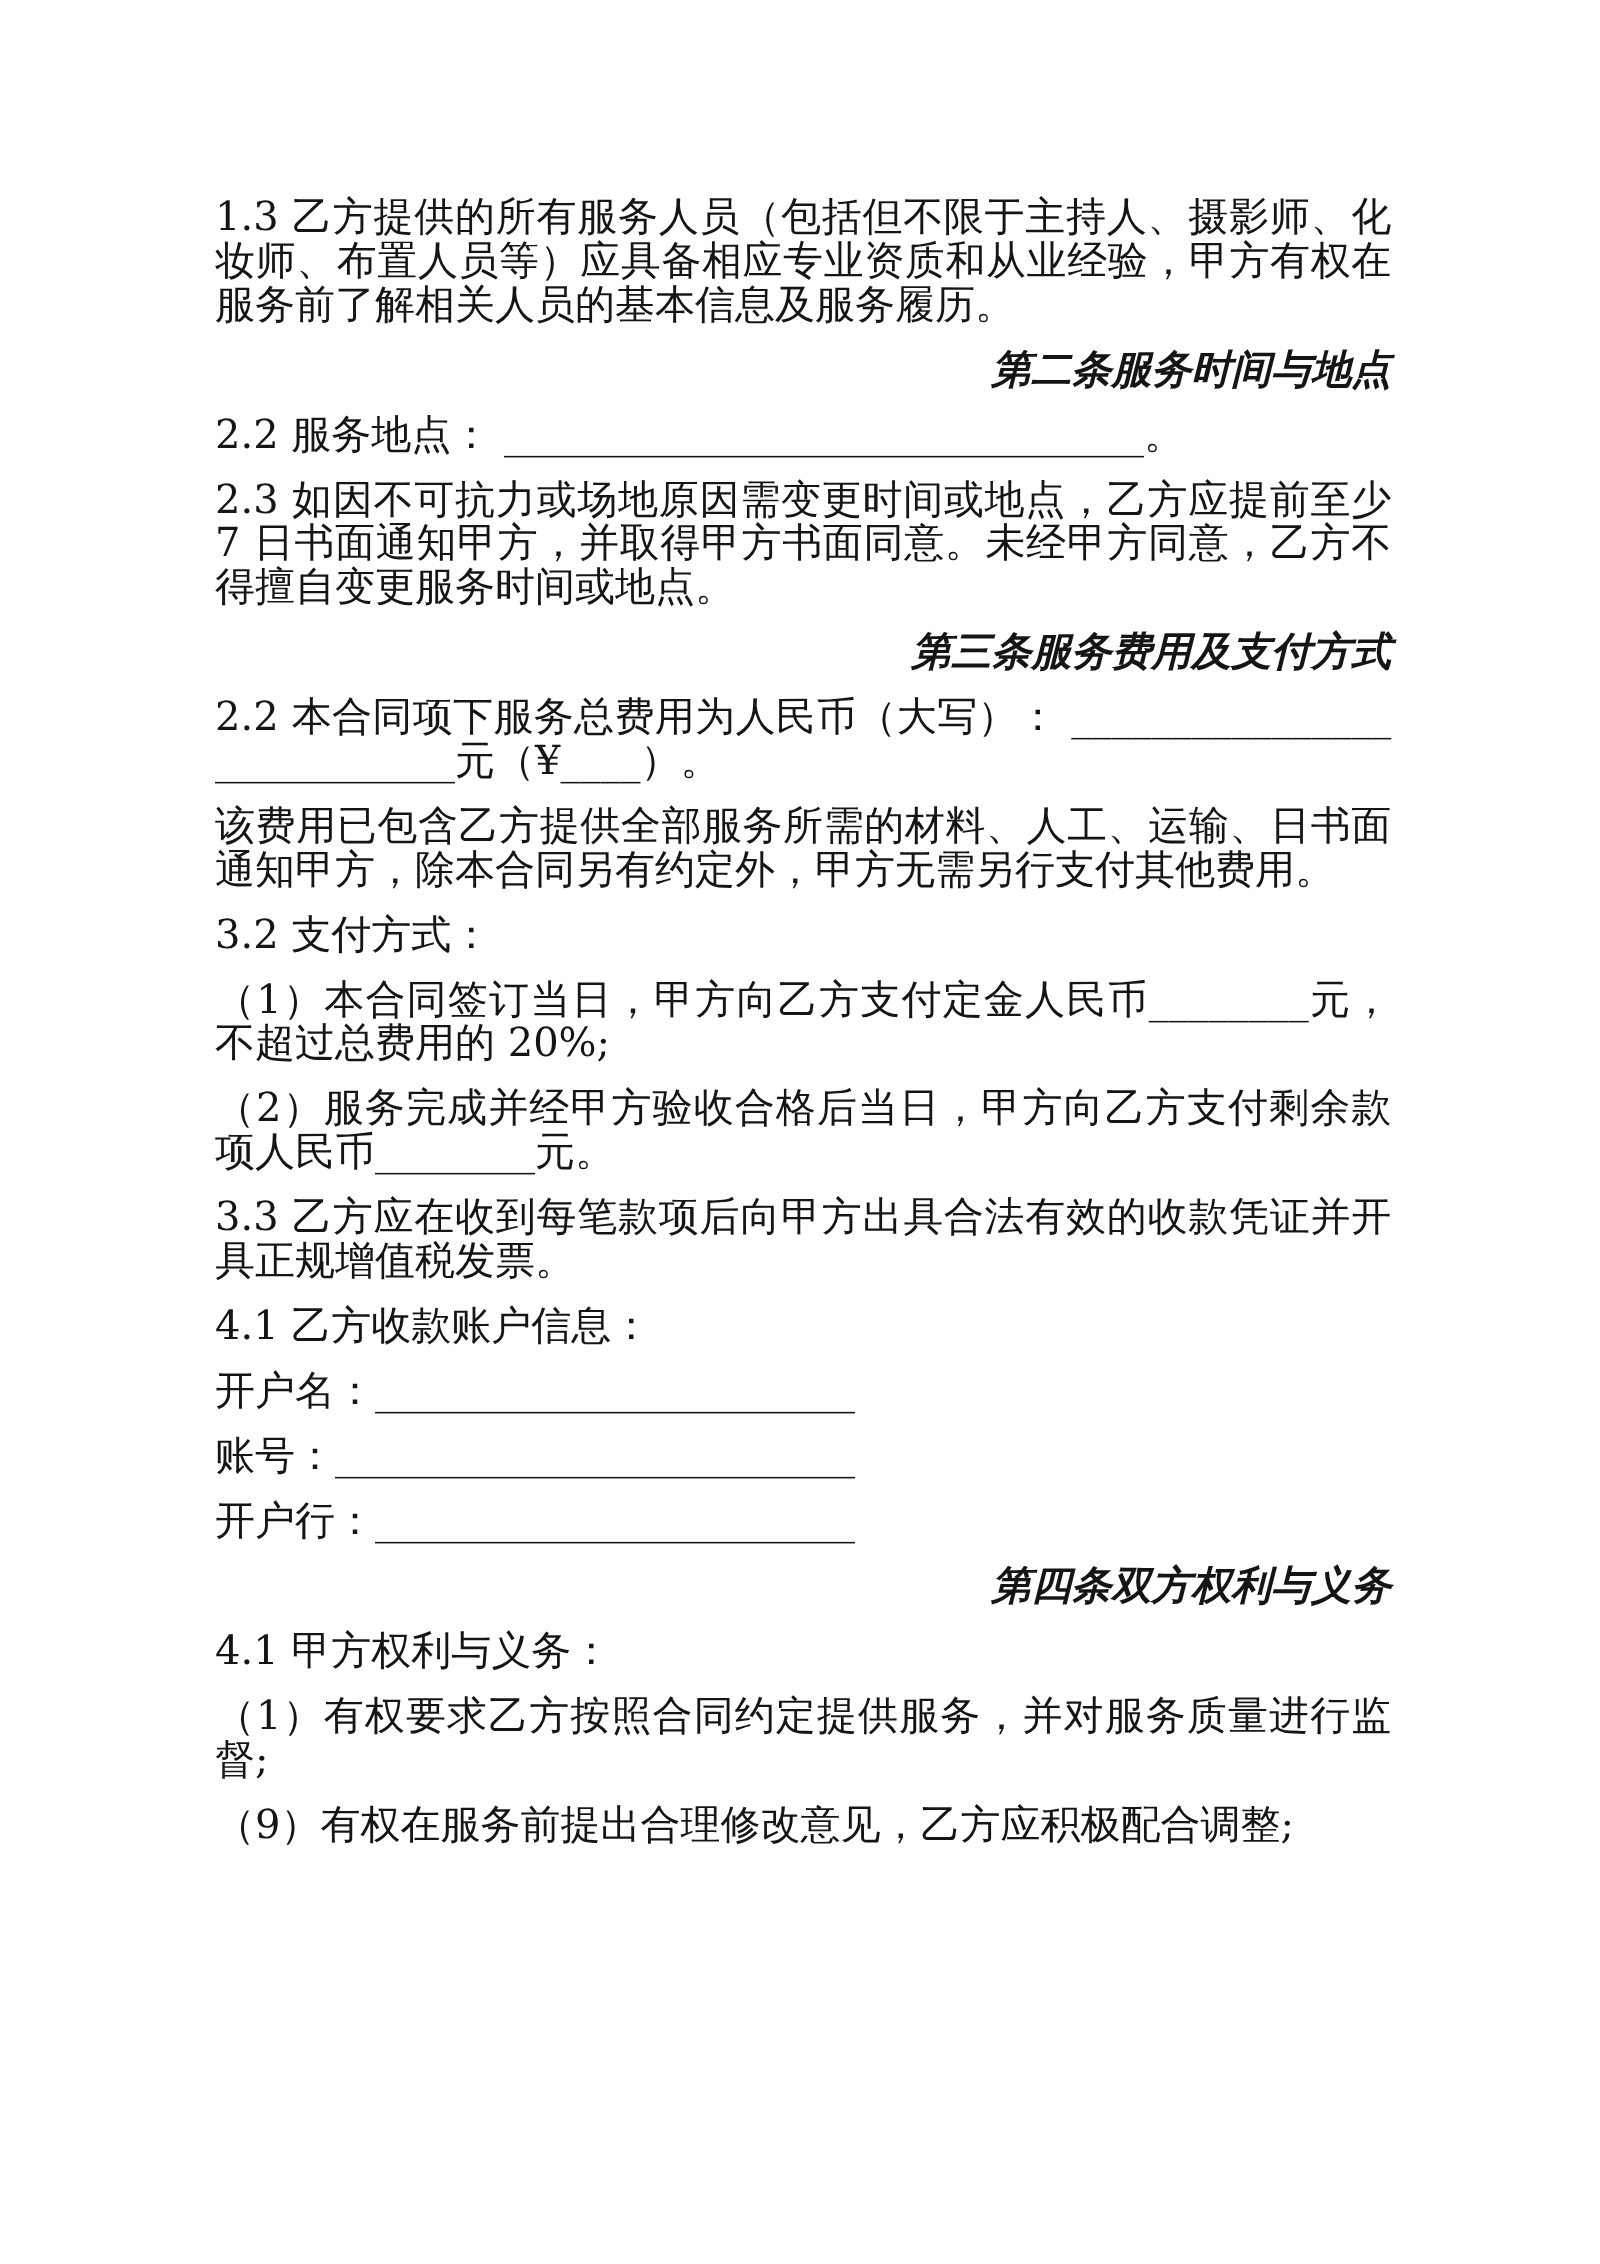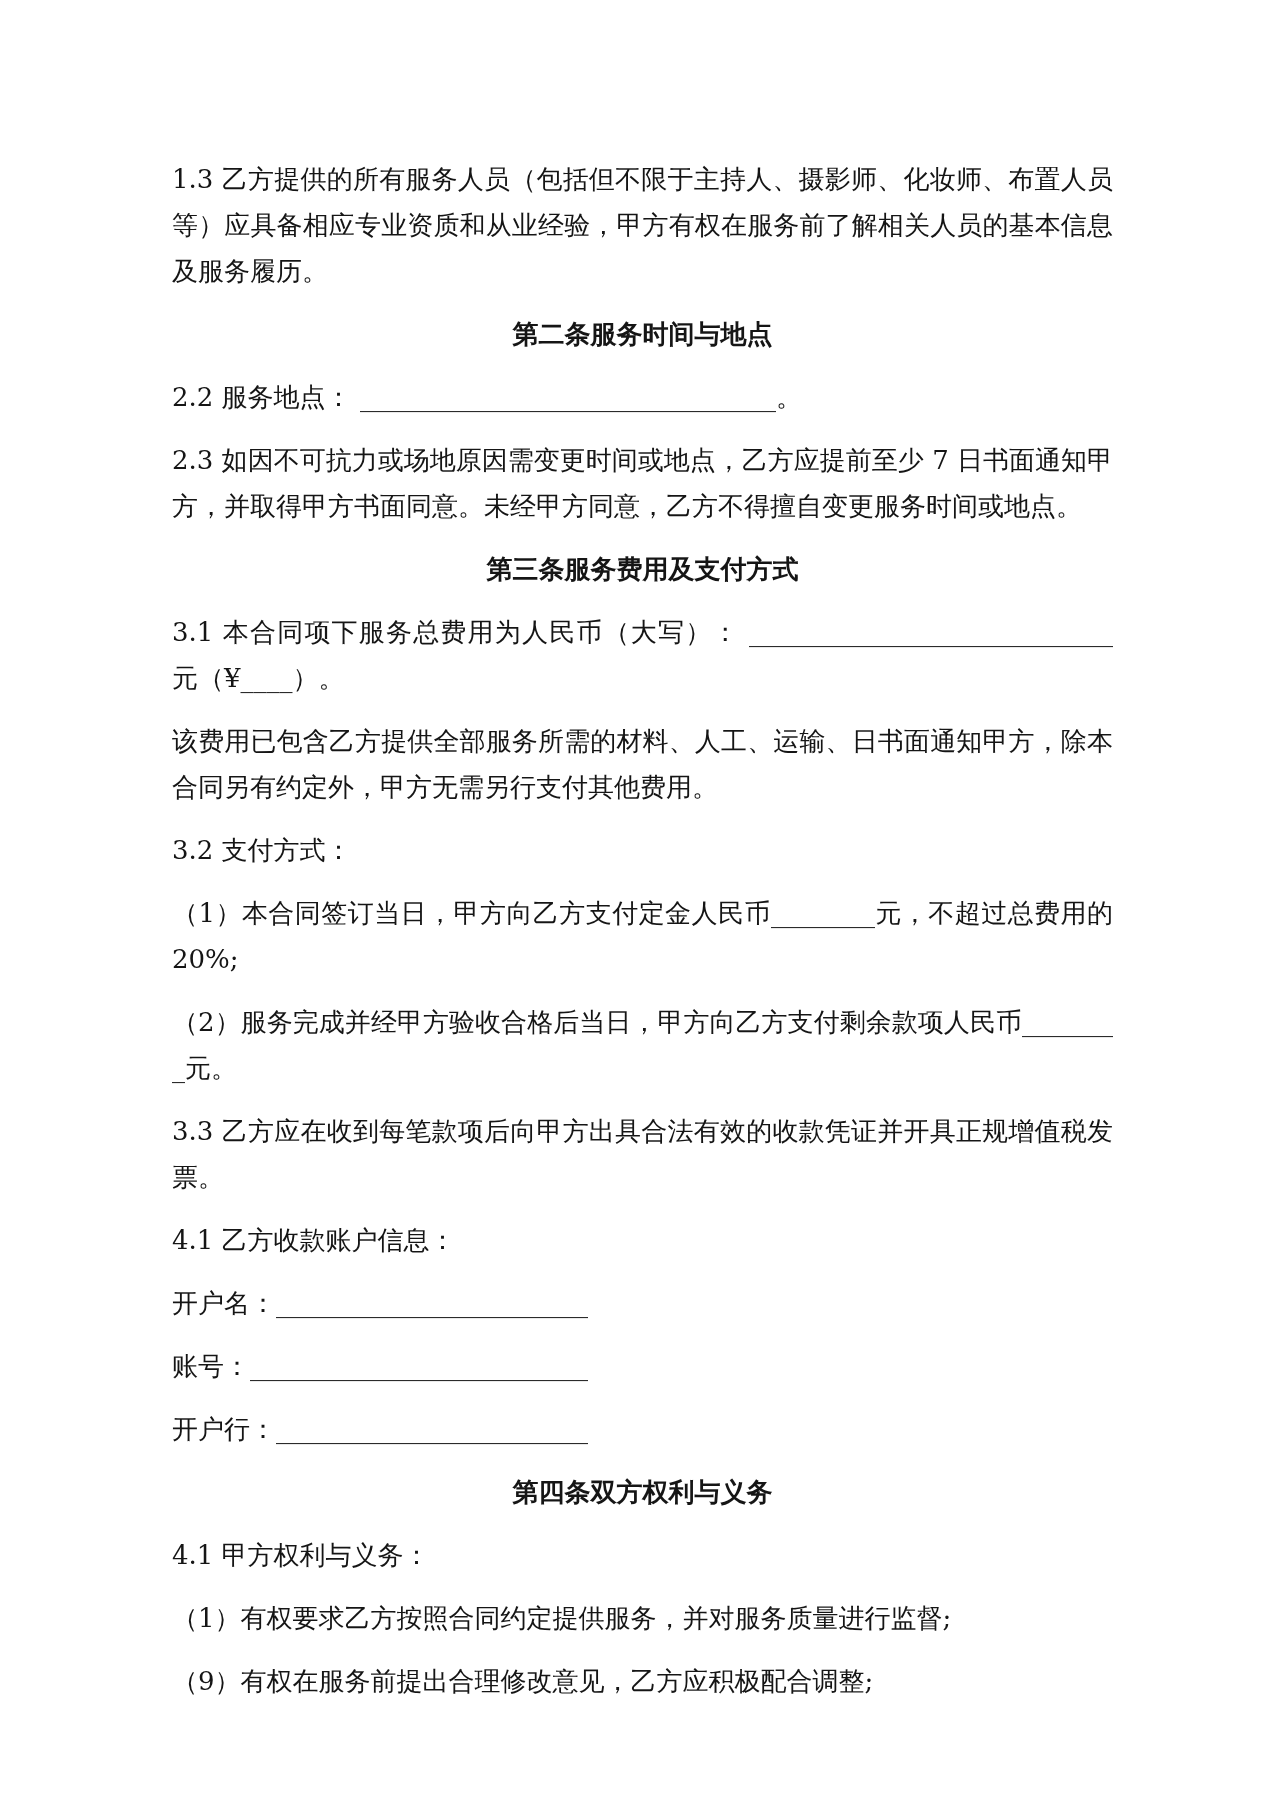--- a/index.html
+++ b/index.html
@@ -8,40 +8,41 @@
     box-sizing:border-box;
     width:1280px;
     height:1811px;
     margin:0 auto;
     padding:156px 167px 0 172px;
     overflow:hidden;
     font-family:"DejaVu Serif","Liberation Serif",serif;
   }
   .page p{
     margin:0 0 17px 0;
-    font-size:26px;
-    line-height:46px;
+    font-size:32px;
+    line-height:35px;
     text-align:justify;
     word-break:break-all;
   }
   .page p.heading{
     font-weight:700;
-    text-align:center;
+    text-align:right;
+    font-style:italic;
   }
 </style>
 </head>
 <body>
 
 <div class="page" style="background: rgb(255, 255, 255); color: rgb(21, 21, 21);">
   <p>1.3 乙方提供的所有服务人员（包括但不限于主持人、摄影师、化妆师、布置人员等）应具备相应专业资质和从业经验，甲方有权在服务前了解相关人员的基本信息及服务履历。</p>
   <p class="heading">第二条服务时间与地点</p>
   <p>2.2 服务地点： ________________________________。</p>
   <p>2.3 如因不可抗力或场地原因需变更时间或地点，乙方应提前至少 7 日书面通知甲方，并取得甲方书面同意。未经甲方同意，乙方不得擅自变更服务时间或地点。</p>
   <p class="heading">第三条服务费用及支付方式</p>
-  <p>3.1 本合同项下服务总费用为人民币（大写）： ____________________________元（¥____）。</p>
+  <p>2.2 本合同项下服务总费用为人民币（大写）： ____________________________元（¥____）。</p>
   <p>该费用已包含乙方提供全部服务所需的材料、人工、运输、日书面通知甲方，除本合同另有约定外，甲方无需另行支付其他费用。</p>
   <p>3.2 支付方式：</p>
   <p>（1）本合同签订当日，甲方向乙方支付定金人民币________元，不超过总费用的 20%;</p>
   <p>（2）服务完成并经甲方验收合格后当日，甲方向乙方支付剩余款项人民币________元。</p>
   <p>3.3 乙方应在收到每笔款项后向甲方出具合法有效的收款凭证并开具正规增值税发票。</p>
   <p>4.1 乙方收款账户信息：</p>
   <p>开户名：________________________</p>
   <p>账号：__________________________</p>
   <p>开户行：________________________</p>
   <p class="heading">第四条双方权利与义务</p>

